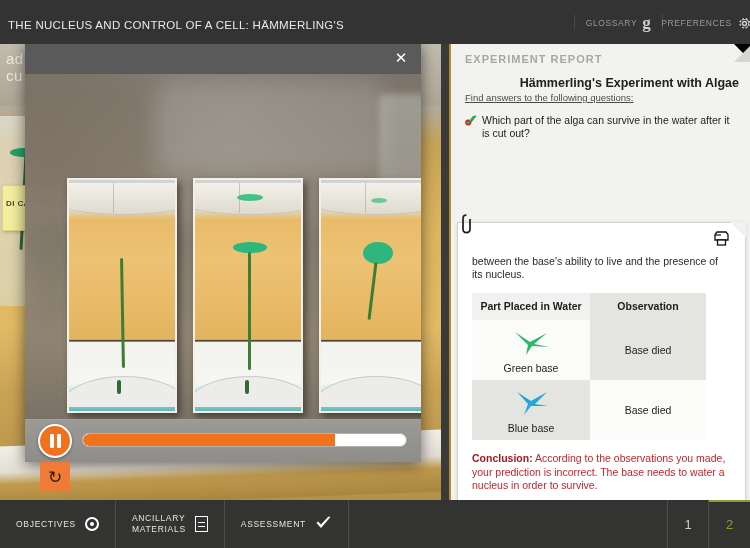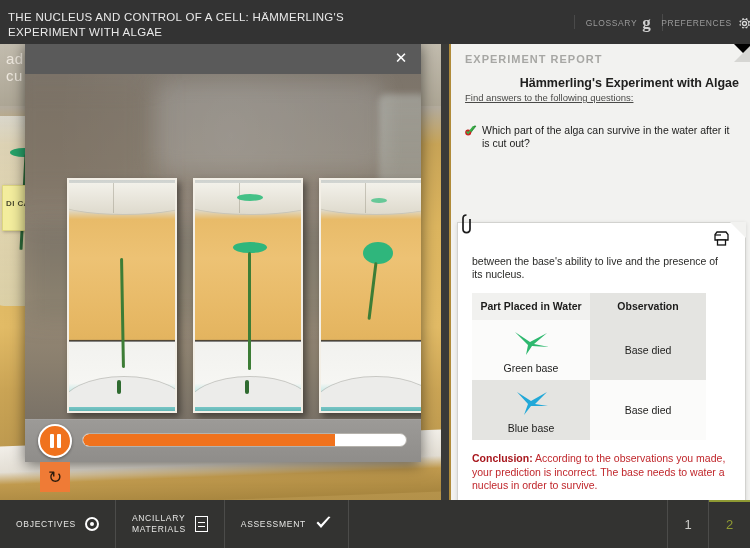--- a/index.html
+++ b/index.html
@@ -188,21 +188,21 @@
     position:absolute; right:0; top:0; width:0; height:0;
     border-top:18px solid #000000; border-left:18px solid transparent;
   }
   .corner-fold2 {
     position:absolute; right:0; top:0; width:0; height:0;
     border-bottom:18px solid #d6d6d3; border-left:18px solid transparent;
   }
   .rp-label { color:#a7a7a4; font-size:11px; font-weight:bold; letter-spacing:1px; }
   .rp-title { color:#20201f; font-size:12.5px; font-weight:bold; margin-top:11px;text-align:right; }
   .rp-sub { color:#4a4a48; font-size:9.5px; text-decoration:underline; margin-top:2px; }
-  .q-list { margin-top:21px; }
+  .q-list { margin-top:11px; }
   .q-item { display:flex; gap:5px; margin-bottom:1px; }
   .q-check { flex:0 0 12px; width:12px; height:13px; position:relative; }
   .q-text { color:#1c1c1b; font-size:10.5px; line-height:13px; }
 
   .rp-card {
     position:absolute; left:6px; top:178px; width:289px; height:320px;
     background:#ffffff; border:1px solid #d2d2cf;
     box-shadow:0 1px 4px rgba(0,0,0,.12);
   }
   .card-foldcorner {
@@ -415,21 +415,20 @@
           </div>
         </div>
       </div>
 
     </div>
   </div>
 
   <div class="topbar">
     <div class="topbar-title">
       <span>THE NUCLEUS AND CONTROL OF A CELL: HÄMMERLING'S</span>
-      <span>EXPERIMENT WITH ALGAE</span>
     </div>
     <div class="top-btn">
       <span>GLOSSARY</span>
       <span class="glyph gbook">g</span>
     </div>
     <div class="top-btn">
       <span>PREFERENCES</span>
       <span class="glyph">
         <svg class="gear" viewBox="0 0 20 20">
           <path fill="#d8d8d8" d="M10 6.4a3.6 3.6 0 100 7.2 3.6 3.6 0 000-7.2zm0 5.4a1.8 1.8 0 110-3.6 1.8 1.8 0 010 3.6z"></path>

